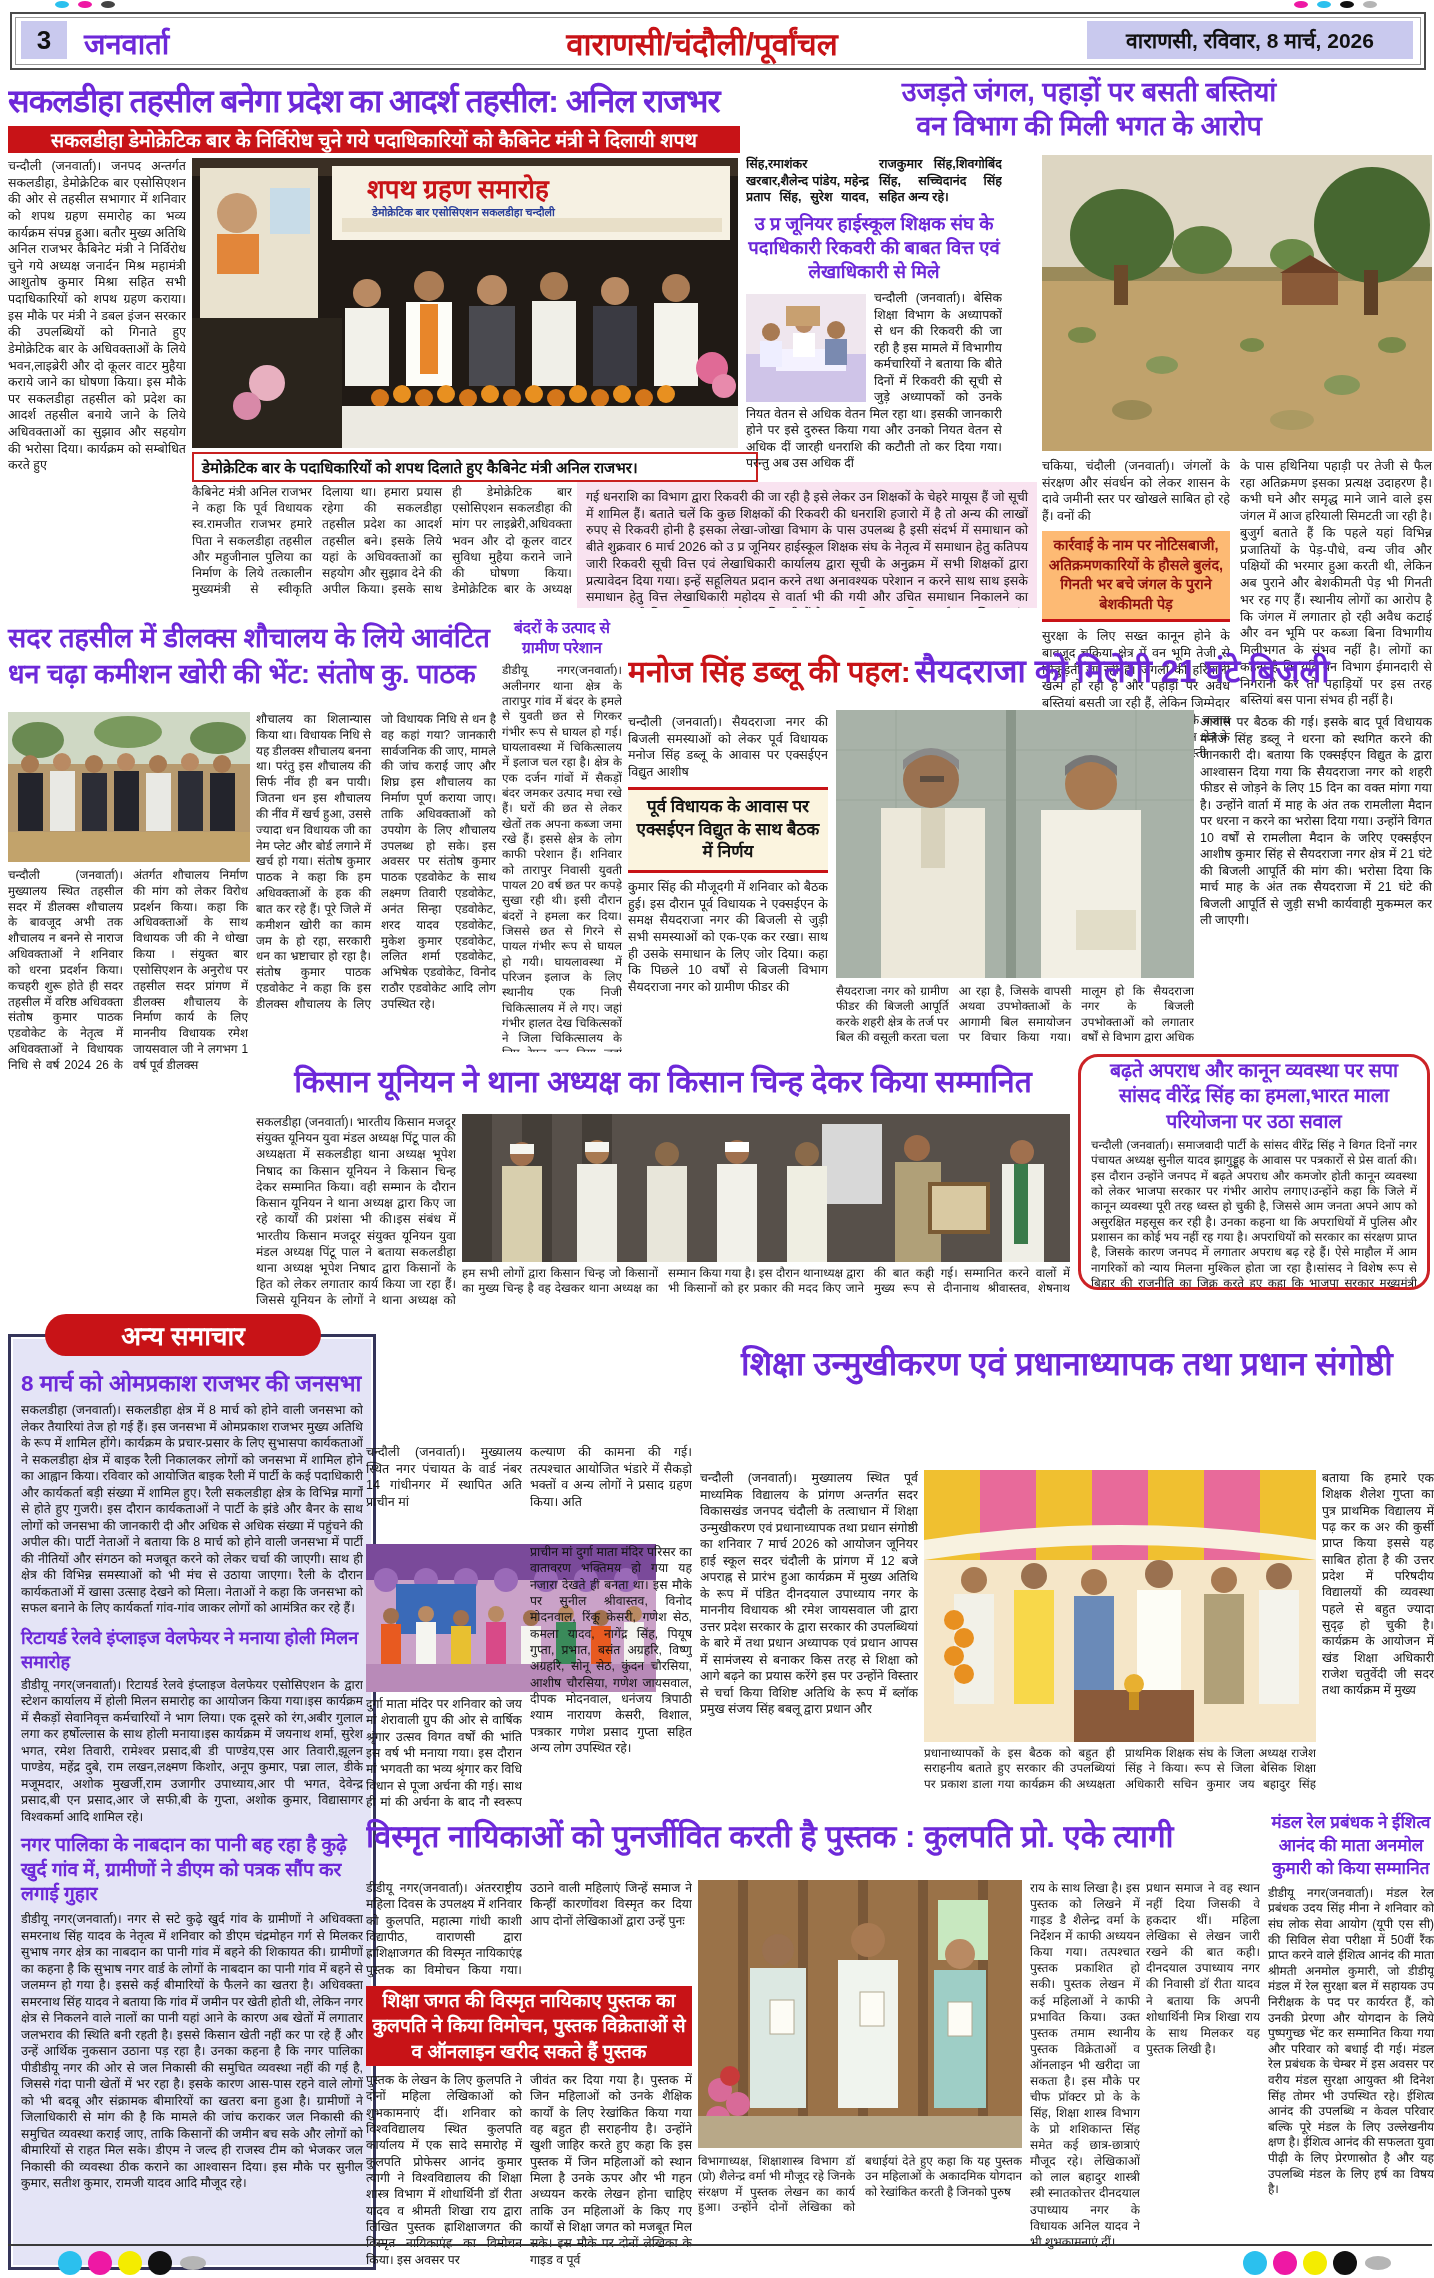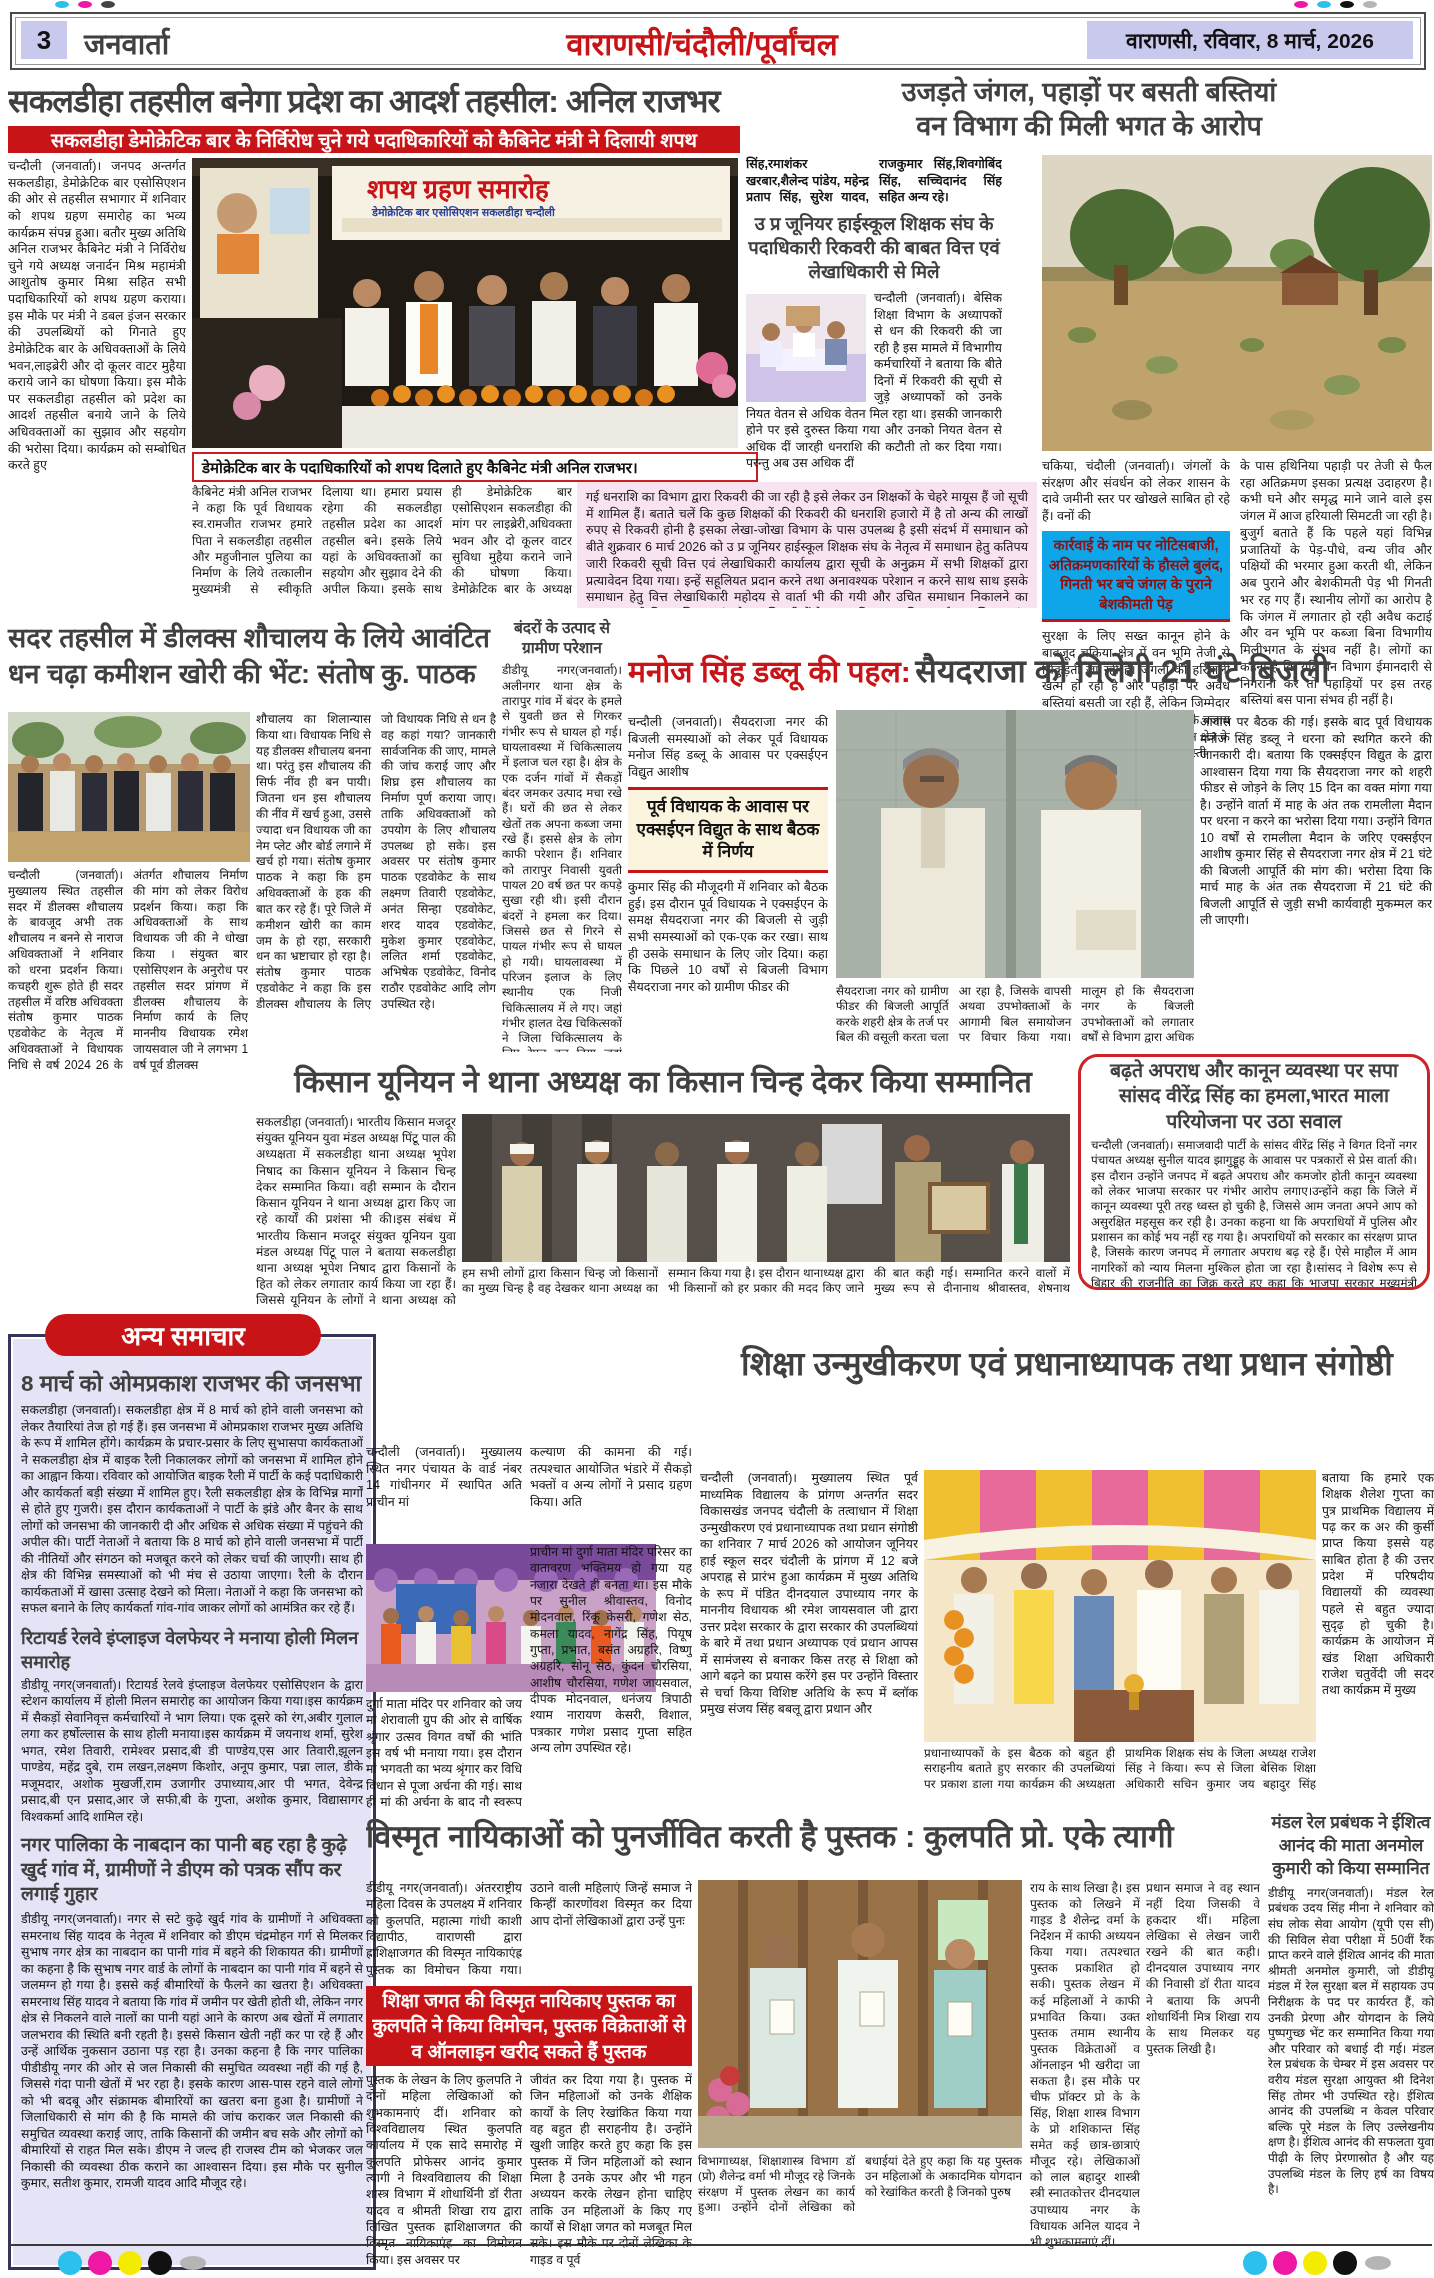--- a/index.html
+++ b/index.html
@@ -3,27 +3,27 @@
 <meta charset="utf-8">
 <style>
   html,body{margin:0;padding:0;background:#f2f2ee;}
   #page{position:relative;width:1434px;height:2278px;background:#ffffff;
         font-family:"Liberation Sans","DejaVu Sans",sans-serif;color:#111;overflow:hidden;}
   .abs{position:absolute;}
   .bt{font-size:12.5px;line-height:1.33;text-align:justify;overflow:hidden;color:#141414;}
   .bt-sm{font-size:11.8px;line-height:1.3;text-align:justify;overflow:hidden;color:#141414;}
   .cols2{column-count:2;column-gap:10px;}
   .cols3{column-count:3;column-gap:10px;}
-  .hl{font-weight:800;color:#404040;}
+  .hl{font-weight:800;color:#6d28d9;}
   .center{text-align:center;}
   .redtxt{color:#c81317;}
   .whitebar{background:#c81317;color:#fff;font-weight:800;display:flex;align-items:center;justify-content:center;}
   .rulebox{background:#fbf4df;border-top:3px solid #c81317;border-bottom:3px solid #c81317;
            font-weight:800;text-align:center;padding:6px 4px;}
-  .greenbox{background:#0ea5e9;border-bottom:3px solid #c81317;font-weight:800;color:#8d0f0f;
+  .greenbox{background:#fdba74;border-bottom:3px solid #c81317;font-weight:800;color:#8d0f0f;
             text-align:center;padding:5px 3px;font-size:14.5px;line-height:1.35;margin:6px 0;}
   .pinkblk{background:#f9e3f0;padding:7px 9px;}
   .capbox{background:#fff;border:2.5px solid #c82020;font-weight:800;font-size:15px;
           display:flex;align-items:center;padding:0 8px;overflow:hidden;}
   .lavbox{background:#c9c9ee;display:flex;align-items:center;justify-content:center;font-weight:800;}
   .photo{overflow:hidden;background:#bef264;}
   .photo svg{display:block;width:100%;height:100%;}
   .regdot{border-radius:50%;}
 </style>
 </head>

